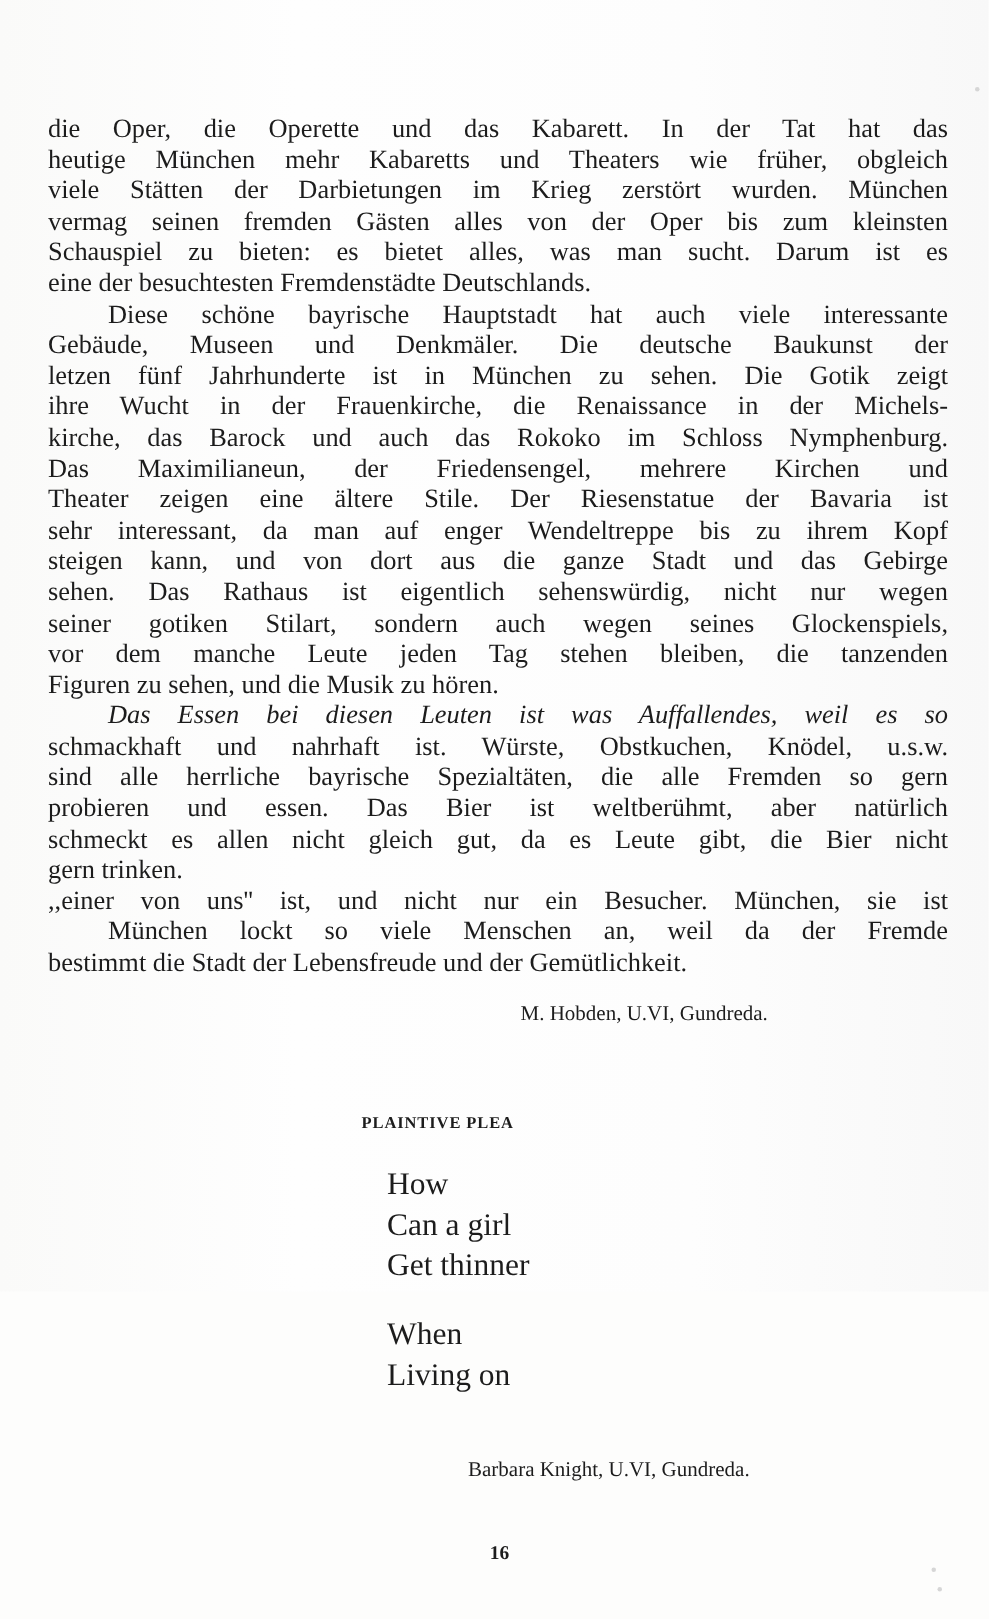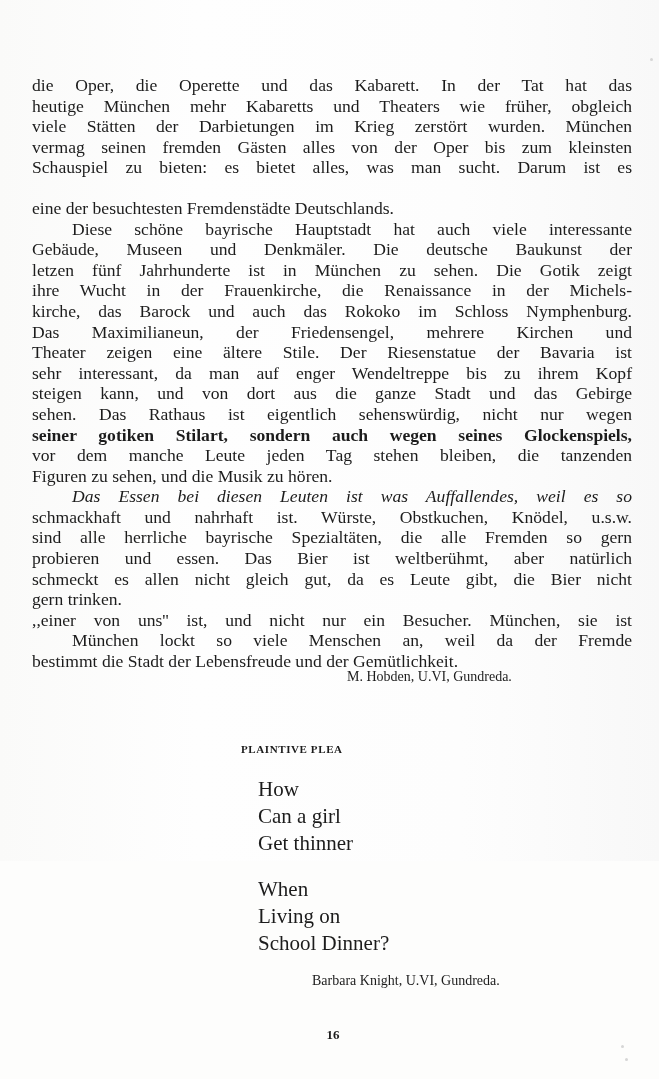--- a/index.html
+++ b/index.html
@@ -100,35 +100,35 @@
 <div class="page">
 
   <div class="prose">
 
     <div class="paragraph">
       <span class="line" style="white-space: normal;">die Oper, die Operette und das Kabarett.  In der Tat hat das</span>
       <span class="line" style="white-space: normal;">heutige München mehr Kabaretts und Theaters wie früher, obgleich</span>
       <span class="line" style="white-space: normal;">viele Stätten der Darbietungen im Krieg zerstört wurden.  München</span>
       <span class="line" style="white-space: normal;">vermag seinen fremden Gästen alles von der Oper bis zum kleinsten</span>
       <span class="line" style="white-space: normal;">Schauspiel zu bieten: es bietet alles, was man sucht.  Darum ist es</span>
-      <span class="line last" style="white-space: normal; margin-top: 20px;">eine der besuchtesten Fremdenstädte Deutschlands.</span>
+      <span class="line last" style="white-space: normal;">eine der besuchtesten Fremdenstädte Deutschlands.</span>
     </div>
 
     <div class="paragraph">
       <span class="line indent" style="white-space: normal;">Diese schöne bayrische Hauptstadt hat auch viele interessante</span>
       <span class="line" style="white-space: normal;">Gebäude, Museen und Denkmäler.  Die deutsche Baukunst der</span>
       <span class="line" style="white-space: normal;">letzen fünf Jahrhunderte ist in München zu sehen.  Die Gotik zeigt</span>
       <span class="line" style="white-space: normal;">ihre Wucht in der Frauenkirche, die Renaissance in der Michels-</span>
       <span class="line" style="white-space: normal;">kirche, das Barock und auch das Rokoko im Schloss Nymphenburg.</span>
       <span class="line" style="white-space: normal;">Das Maximilianeun, der Friedensengel, mehrere Kirchen und</span>
       <span class="line" style="white-space: normal;">Theater zeigen eine ältere Stile.  Der Riesenstatue der Bavaria ist</span>
       <span class="line" style="white-space: normal;">sehr interessant, da man auf enger Wendeltreppe bis zu ihrem Kopf</span>
       <span class="line" style="white-space: normal;">steigen kann, und von dort aus die ganze Stadt und das Gebirge</span>
       <span class="line" style="white-space: normal;">sehen.  Das Rathaus ist eigentlich sehenswürdig, nicht nur wegen</span>
-      <span class="line" style="white-space: normal; font-weight: bold;">seiner gotiken Stilart, sondern auch wegen seines Glockenspiels,</span>
+      <span class="line" style="white-space: normal;">seiner gotiken Stilart, sondern auch wegen seines Glockenspiels,</span>
       <span class="line" style="white-space: normal;">vor dem manche Leute jeden Tag stehen bleiben, die tanzenden</span>
       <span class="line last" style="white-space: normal;">Figuren zu sehen, und die Musik zu hören.</span>
     </div>
 
     <div class="paragraph">
       <span class="line indent" style="white-space: normal; font-style: italic;">Das Essen bei diesen Leuten ist was Auffallendes, weil es so</span>
       <span class="line" style="white-space: normal;">schmackhaft und nahrhaft ist.  Würste, Obstkuchen, Knödel, u.s.w.</span>
       <span class="line" style="white-space: normal;">sind alle herrliche bayrische Spezialtäten, die alle Fremden so gern</span>
       <span class="line" style="white-space: normal;">probieren und essen.  Das Bier ist weltberühmt, aber natürlich</span>
       <span class="line" style="white-space: normal;">schmeckt es allen nicht gleich gut, da es Leute gibt, die Bier nicht</span>
@@ -148,21 +148,20 @@
 
   <div class="poem">
     <div class="stanza">
       <span class="poem-line">How</span>
       <span class="poem-line">Can a girl</span>
       <span class="poem-line">Get thinner</span>
     </div>
     <div class="stanza">
       <span class="poem-line">When</span>
       <span class="poem-line">Living on</span>
-      <span class="poem-line">School Dinner?</span>
     </div>
   </div>
 
   <div class="signature sig2">Barbara Knight, U.VI, Gundreda.</div>
 
   <div class="page-number">16</div>
 
   <span class="speck" style="left:650px; top:58px;"></span>
   <span class="speck" style="left:621px; top:1045px;"></span>
   <span class="speck" style="left:625px; top:1058px;"></span>

